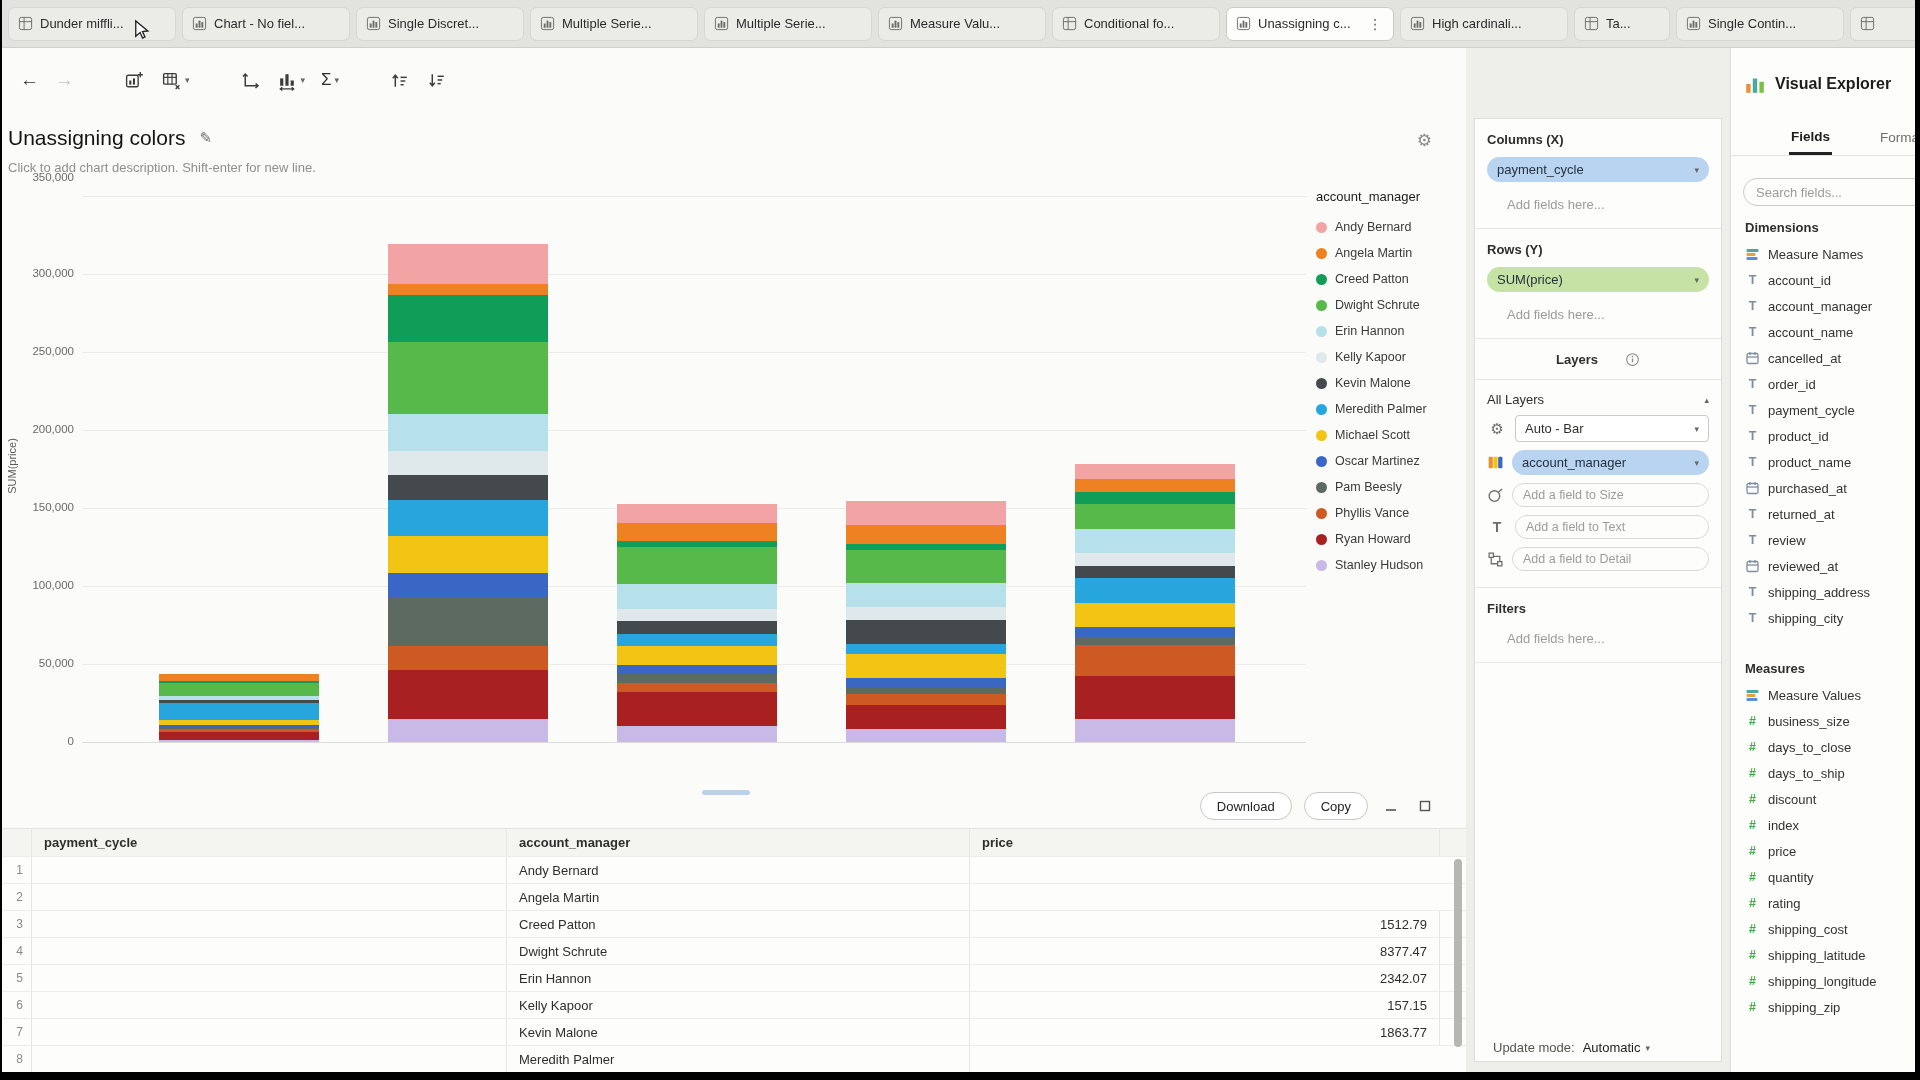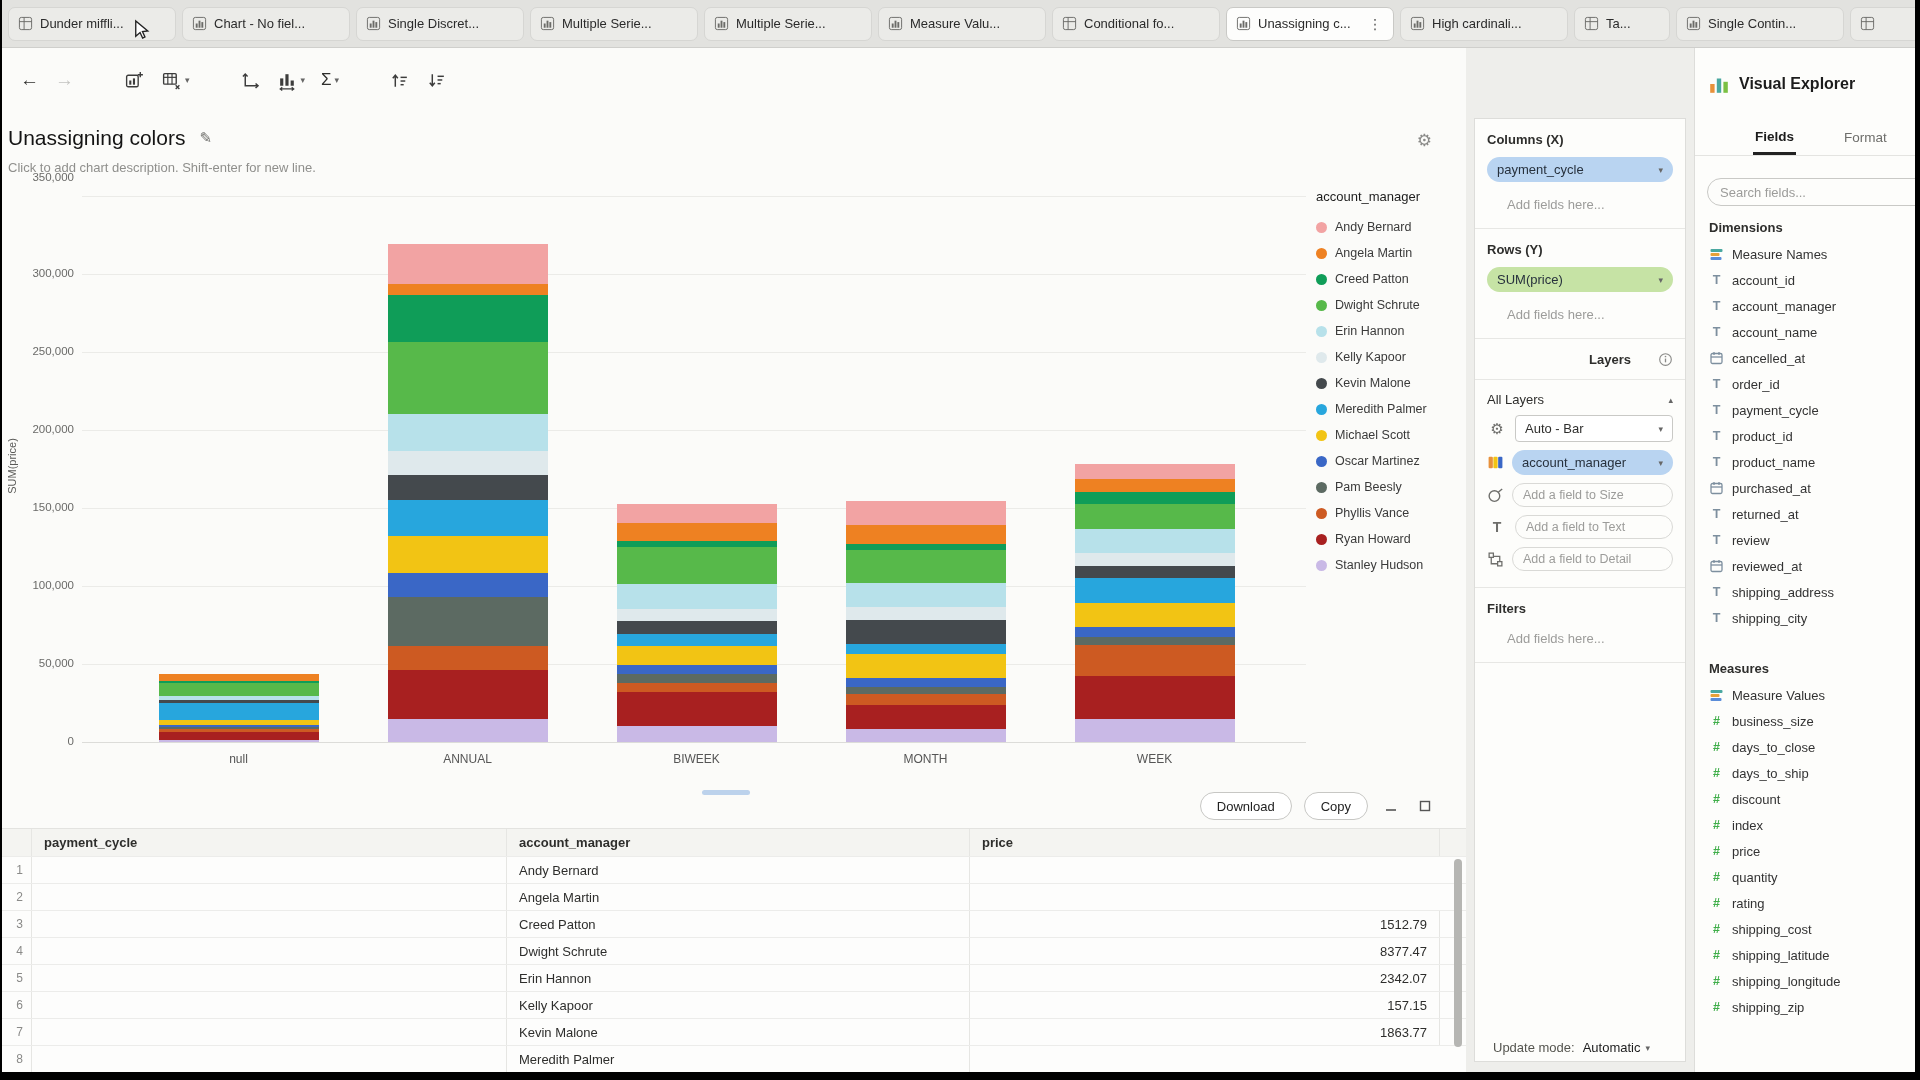--- a/index.html
+++ b/index.html
@@ -65,24 +65,24 @@
   .th .cell { font-weight:bold; }
   .c-num { width:30px; justify-content:flex-end; padding:0 8px 0 2px; font-size:12px; color:#8a8a88; }
   .c-pc { width:475px; }
   .c-am { width:463px; }
   .c-pr { width:470px; justify-content:flex-end; }
   .th .c-pr { justify-content:flex-start; }
   .c-fill { flex:1; border-right:none; }
   .tbl-scroll { position:absolute; right:4px; top:30px; width:8px; height:188px; border-radius:4px; background:#b6b6b3; }
 
   
-  .prop-panel { width:212px; flex:0 0 auto; margin:70px 8px 10px 8px; background:#fdfdfb; border:1px solid #ddddda; position:relative; }
+  .prop-panel { width:248px; flex:0 0 auto; margin:70px 8px 10px 8px; background:#fdfdfb; border:1px solid #ddddda; position:relative; }
   .pp-section { padding:13px 12px 16px 12px; border-bottom:1px solid #e7e7e4; }
   .pp-title { font-size:13px; font-weight:bold; color:#2e2e2c; }
-  .pp-title-row { display:flex; align-items:center; justify-content:flex-end;gap:27px; }
+  .pp-title-row { display:flex; align-items:center; justify-content:center;gap:27px; }
   .pill { height:25px; border-radius:13px; display:flex; align-items:center; justify-content:space-between; padding:0 10px; font-size:13px; color:#27313d; margin-top:10px; }
   .pill-blue { background:#b9d4f1; }
   .pill-green { background:#c6e3a5; }
   .pp-placeholder { margin-top:15px; font-size:13px; color:#9c9c9a;margin-left:20px; }
   .subline { height:1px; background:#e7e7e4; margin:12px -12px; }
   .all-layers-row { display:flex; align-items:center; justify-content:space-between; font-size:13px; color:#2e2e2c; }
   .shelf-row { display:flex; align-items:center; gap:8px; margin-top:8px; }
   .shelf-ic { width:20px; flex:0 0 auto; text-align:center; color:#6e6e6b; font-size:15px; }
   .shelf-ic.t { font-weight:bold; font-size:14px; color:#6e6e6b; }
   .shelf-svg { width:17px; height:17px; }
@@ -395,27 +395,20 @@
               <div class="seg" style="flex-grow: 8000; background: rgb(68, 73, 77);"></div>
               <div class="seg" style="flex-grow: 15700; background: rgb(39, 166, 221);"></div>
               <div class="seg" style="flex-grow: 15700; background: rgb(242, 196, 20);"></div>
               <div class="seg" style="flex-grow: 6000; background: rgb(58, 103, 198);"></div>
               <div class="seg" style="flex-grow: 5500; background: rgb(92, 106, 98);"></div>
               <div class="seg" style="flex-grow: 19600; background: rgb(205, 90, 34);"></div>
               <div class="seg" style="flex-grow: 27500; background: rgb(168, 32, 32);"></div>
               <div class="seg" style="flex-grow: 15000; background: rgb(201, 185, 230);"></div>
             </div>
           </div>
-        <div class="x-ticks">
-            <div class="x-tick" style="left: 42px; width: 229px;">null</div>
-            <div class="x-tick" style="left: 271px; width: 229px;">ANNUAL</div>
-            <div class="x-tick" style="left: 500px; width: 229px;">BIWEEK</div>
-            <div class="x-tick" style="left: 729px; width: 229px;">MONTH</div>
-            <div class="x-tick" style="left: 958px; width: 229px;">WEEK</div>
-          </div>
         <div class="legend">
           <div class="legend-title">account_manager</div>
           <div>
               <div class="legend-item">
                 <span class="dot" style="background: rgb(242, 163, 163);"></span>
                 <span class="legend-label">Andy Bernard</span>
               </div>
               <div class="legend-item">
                 <span class="dot" style="background: rgb(238, 129, 34);"></span>
                 <span class="legend-label">Angela Martin</span>

